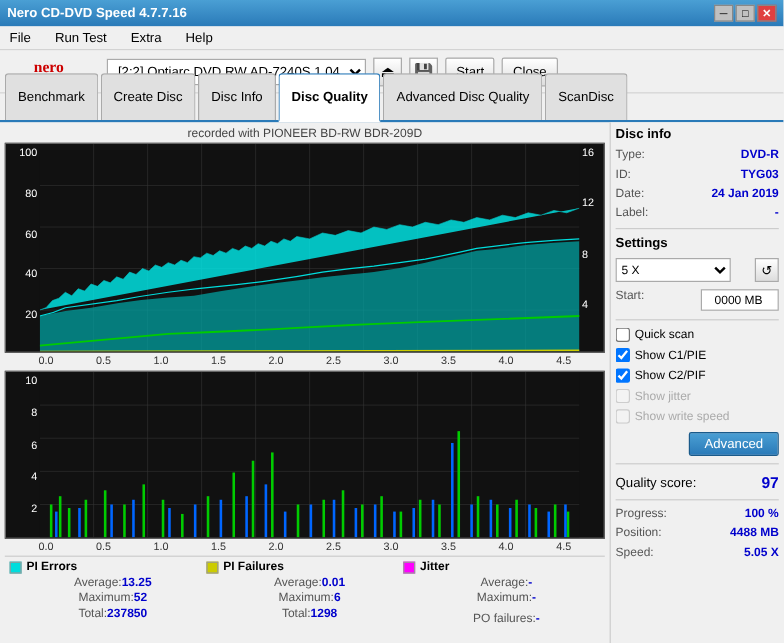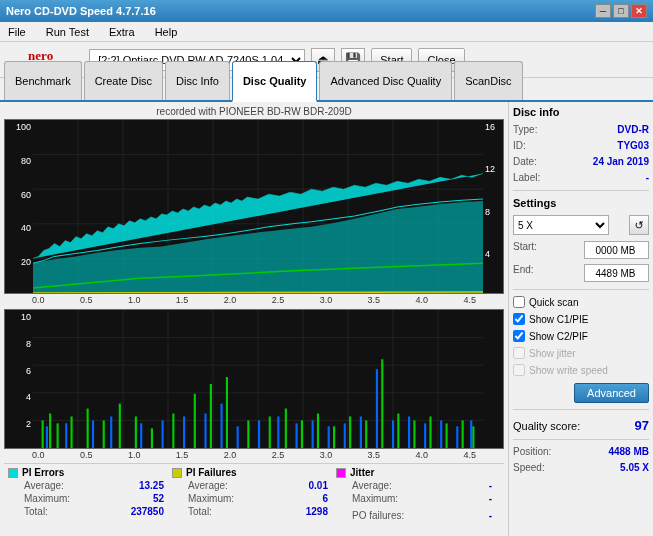--- a/index.html
+++ b/index.html
@@ -241,21 +241,21 @@
       gap: 4px;
       font-weight: bold;
     }
     .legend-dot {
       width: 10px;
       height: 10px;
       border: 1px solid #999;
     }
     .legend-row {
       display: flex;
-      justify-content: space-between;
+      justify-content: center;
       padding-right: 8px;
       margin-left: 16px;
     }
     .legend-label { color: #555; }
     .legend-value { color: #0000cc; font-weight: bold; }
     .po-failures {
       font-size: 10px;
       color: #555;
       margin-top: 4px;
     }
@@ -664,24 +664,20 @@
     <div class="settings-row">
       <select class="speed-select">
         <option>5 X</option>
       </select>
       <div class="refresh-btn">↺</div>
     </div>
     <div class="info-row">
       <span class="info-label">Start:</span>
       <input class="mb-input" type="text" value="0000 MB" style="">
     </div>
-    <div class="info-row">
-      <span class="info-label">End:</span>
-      <input class="mb-input" type="text" value="4489 MB" style="">
-    </div>
 
     <div class="divider"></div>
 
     <div class="checkbox-row">
       <input type="checkbox" style="">
       <span>Quick scan</span>
     </div>
     <div class="checkbox-row">
       <input type="checkbox" checked="" style="">
       <span>Show C1/PIE</span>
@@ -704,20 +700,24 @@
     <div class="divider"></div>
 
     <div class="quality-row">
       <span>Quality score:</span>
       <span class="quality-value">97</span>
     </div>
 
     <div class="divider"></div>
 
     <div class="progress-row">
+      <span class="prog-label">Progress:</span>
+      <span class="prog-value">100 %</span>
+    </div>
+    <div class="progress-row">
       <span class="prog-label">Position:</span>
       <span class="prog-value">4488 MB</span>
     </div>
     <div class="progress-row">
       <span class="prog-label">Speed:</span>
       <span class="prog-value">5.05 X</span>
     </div>
   </div>
 
 </div>

